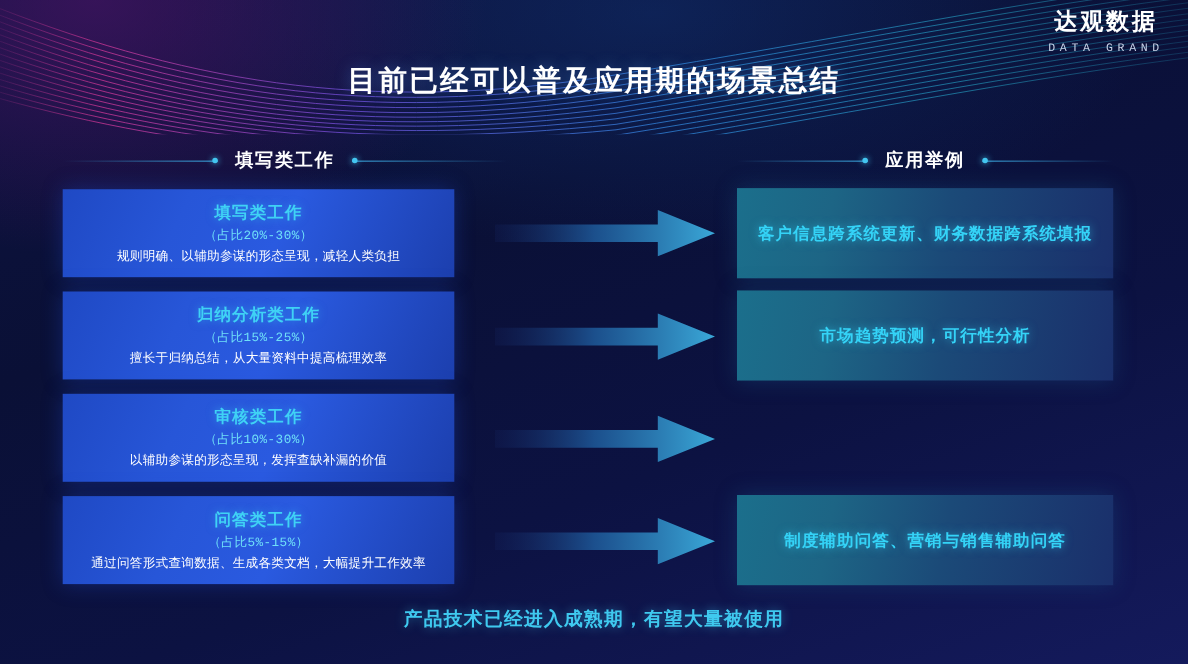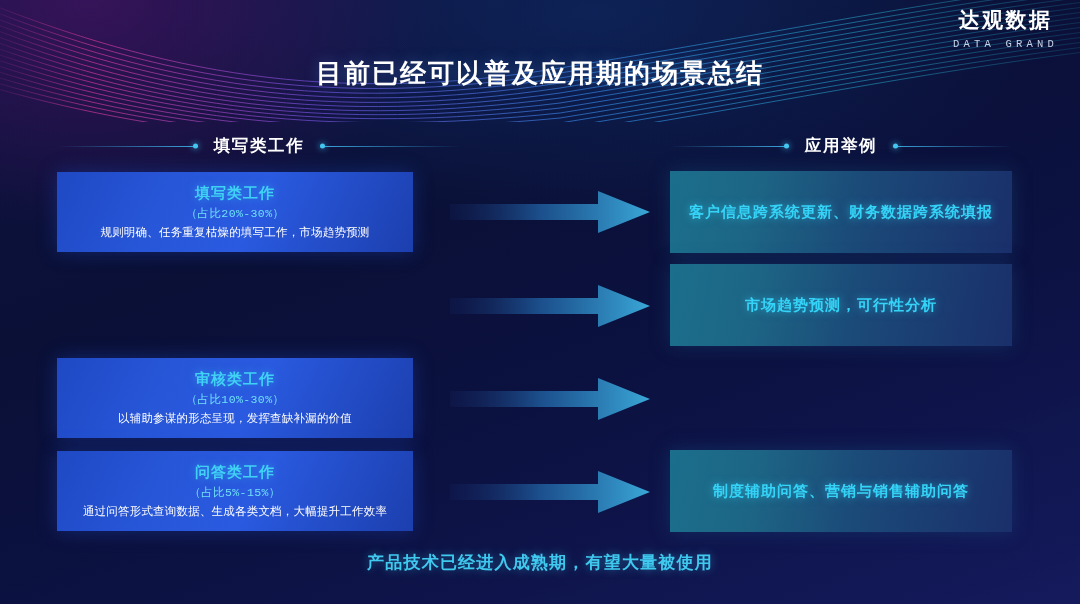--- a/index.html
+++ b/index.html
@@ -146,21 +146,26 @@
       </span>
     <span class="ch-label">应用举例</span>
     <span class="ch-line r">
         <span class="ch-dot"></span>
       </span>
   </div>
 
   <div class="lcard" style="top:172px">
     <div class="lc-title">填写类工作</div>
     <div class="lc-pct">（占比20%-30%）</div>
-    <div class="lc-desc">规则明确、任务重复枯燥的填写工作，市场趋势预测</div>
+    <div class="lc-desc">规则明确、以辅助参谋的形态呈现，减轻人类负担</div>
+  </div>
+  <div class="lcard" style="top:265px">
+    <div class="lc-title">归纳分析类工作</div>
+    <div class="lc-pct">（占比15%-25%）</div>
+    <div class="lc-desc">擅长于归纳总结，从大量资料中提高梳理效率</div>
   </div>
   <div class="lcard" style="top:358px">
     <div class="lc-title">审核类工作</div>
     <div class="lc-pct">（占比10%-30%）</div>
     <div class="lc-desc">以辅助参谋的形态呈现，发挥查缺补漏的价值</div>
   </div>
   <div class="lcard" style="top:451px">
     <div class="lc-title">问答类工作</div>
     <div class="lc-pct">（占比5%-15%）</div>
     <div class="lc-desc">通过问答形式查询数据、生成各类文档，大幅提升工作效率</div>

